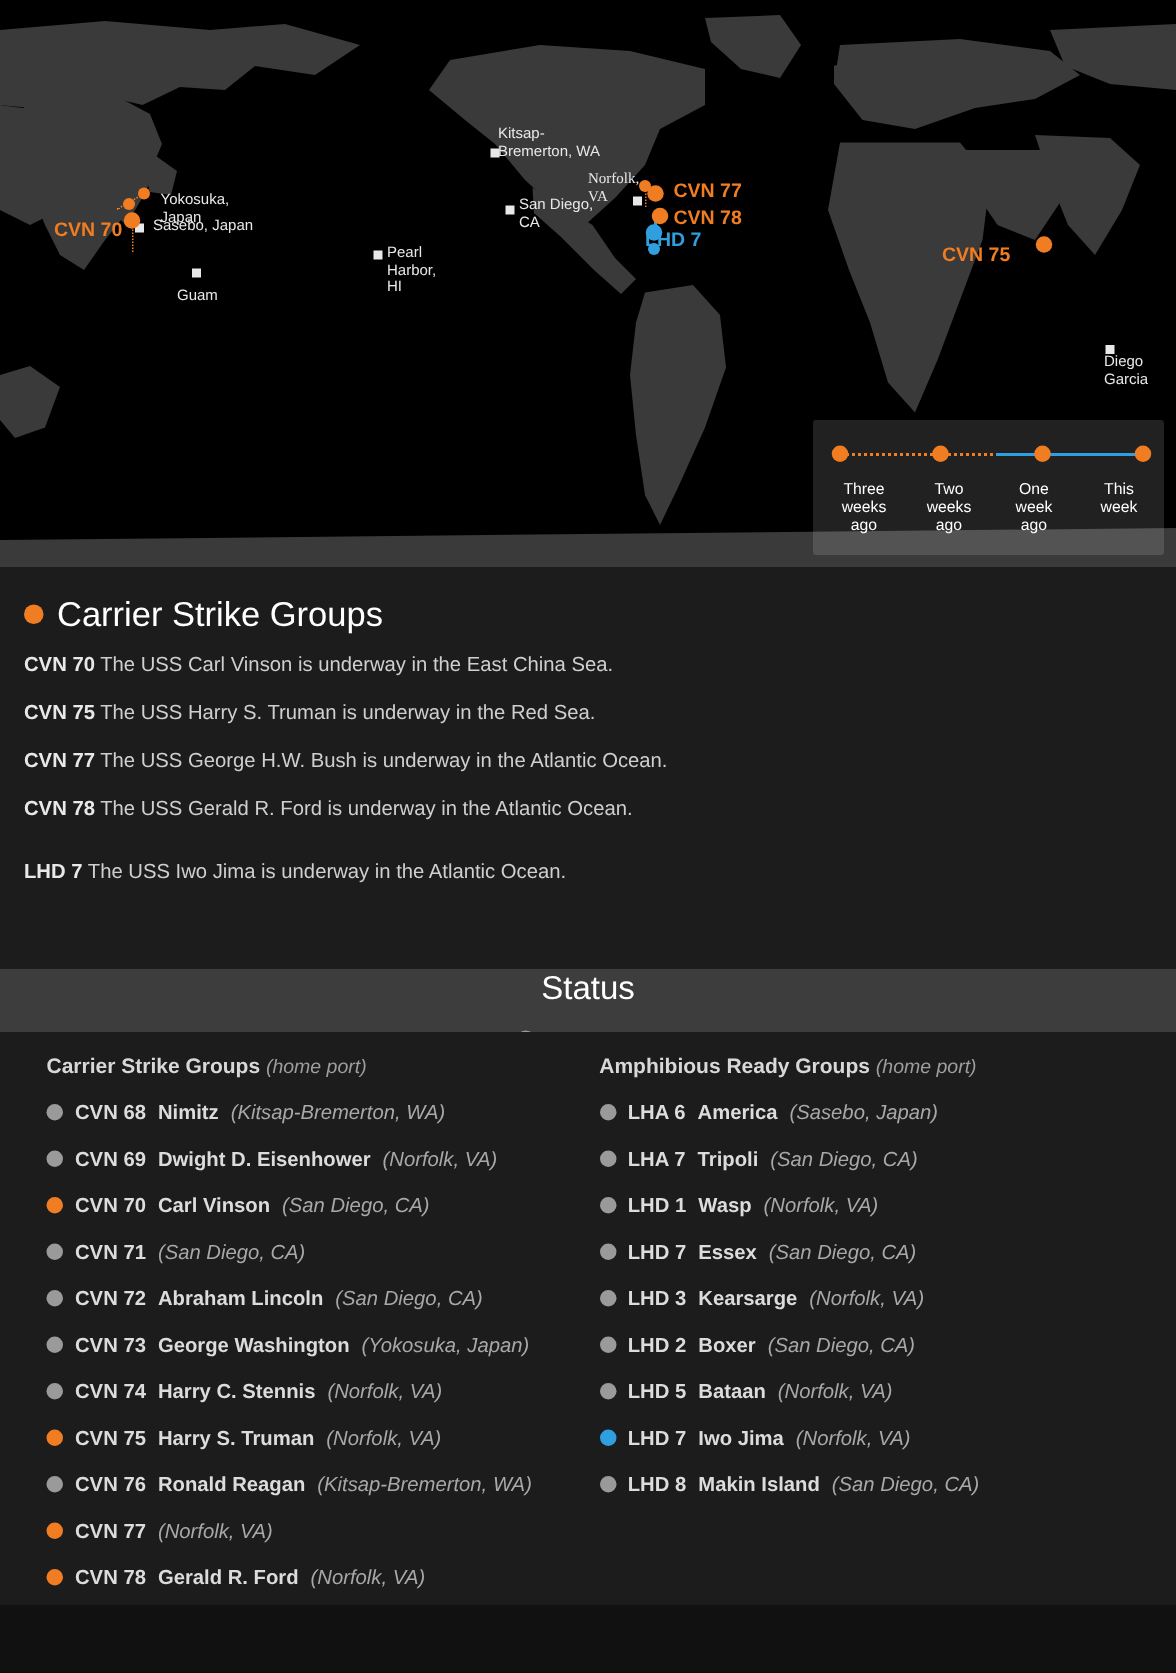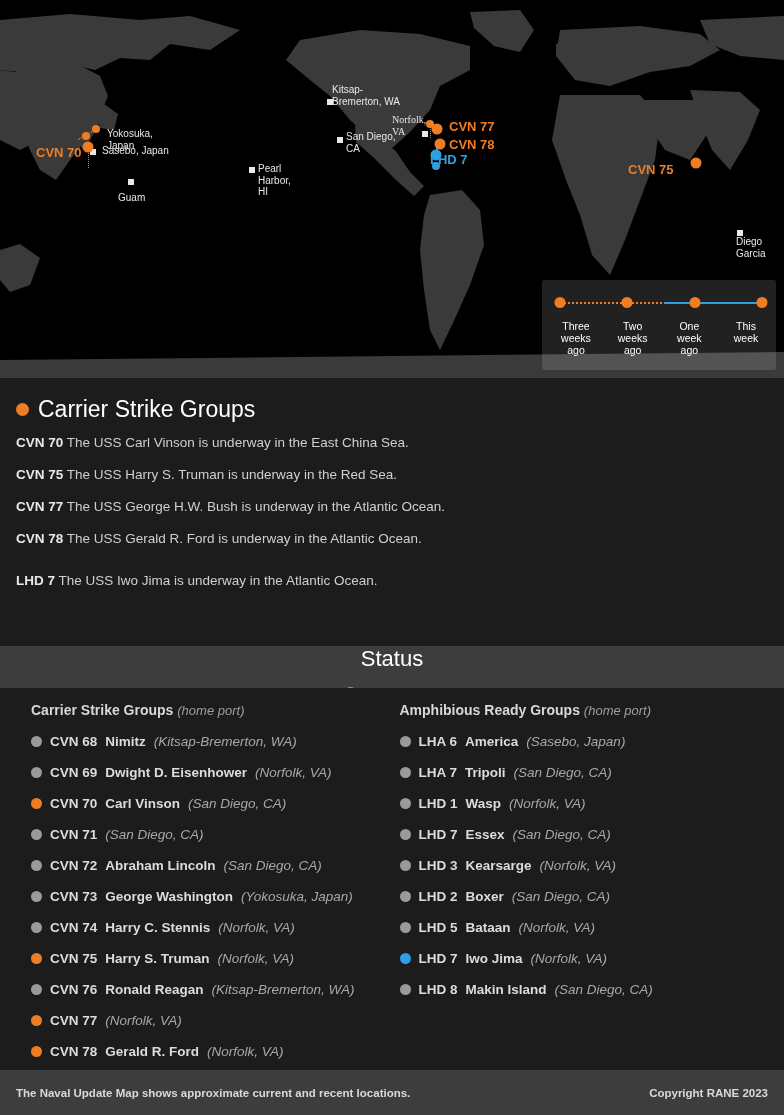--- a/index.html
+++ b/index.html
@@ -464,18 +464,14 @@
         </div>
       <div class="ship-row">
           <div class="d grey"></div>
           <span class="nm">LHD 8</span>
           <span class="nm">Makin Island</span>
           <span class="hp">(San Diego, CA)</span>
         </div>
     </div>
   </div>
 
-  <div class="footer">
-    <span>The Naval Update Map shows approximate current and recent locations.</span>
-    <span>Copyright RANE 2023</span>
-  </div>
 
 </div>
 
 </body></html>

